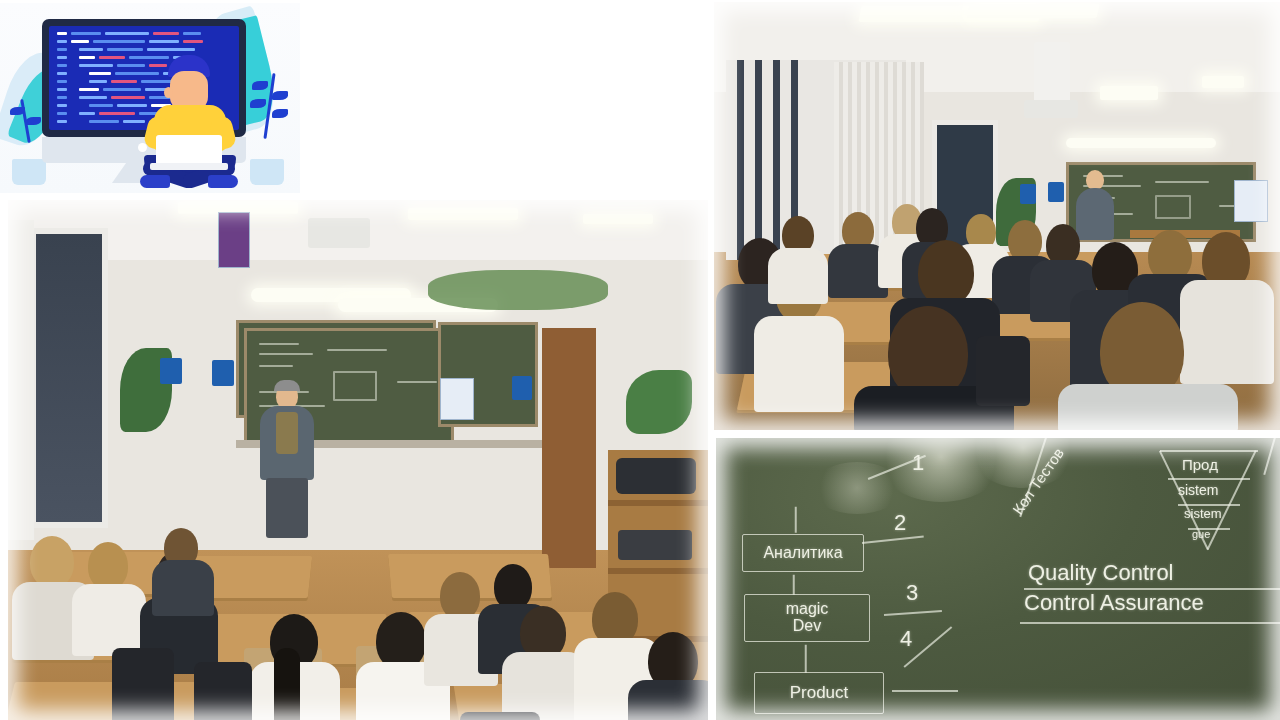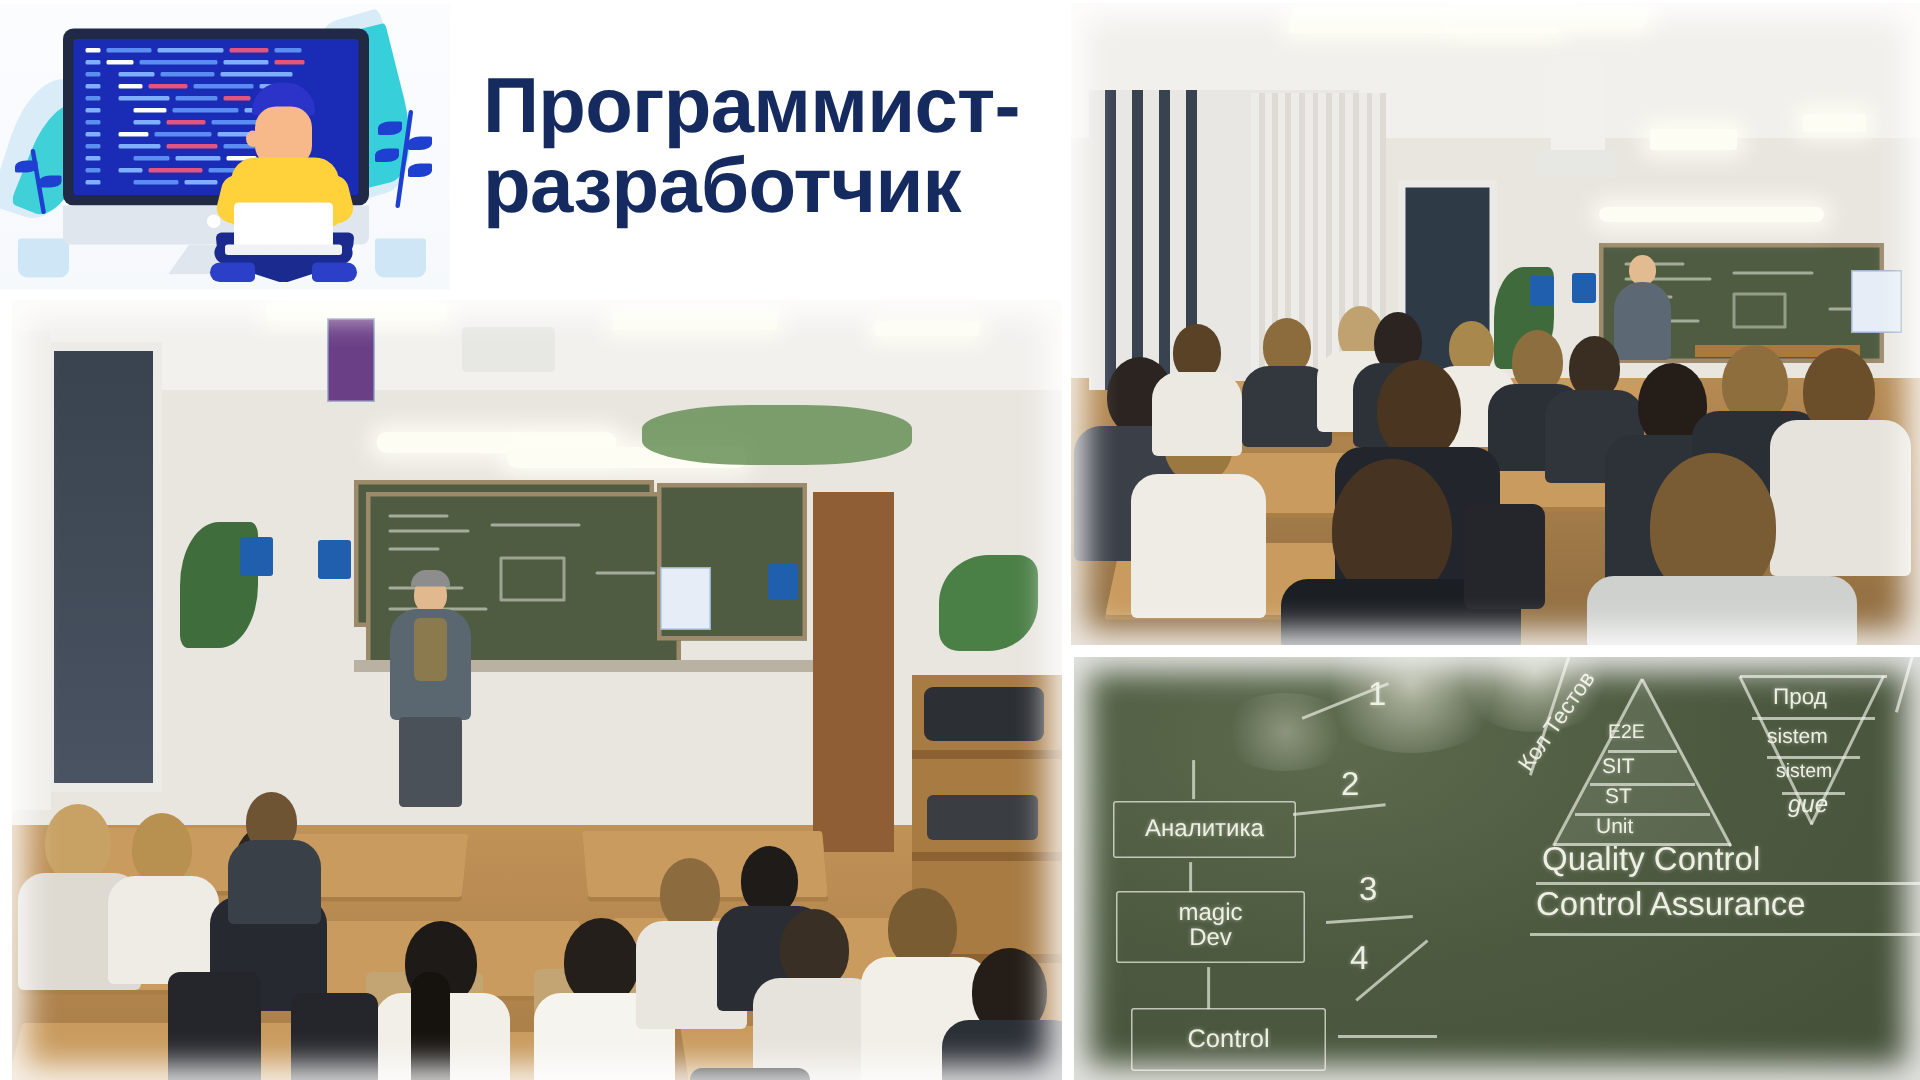--- a/index.html
+++ b/index.html
@@ -218,24 +218,20 @@
         <div class="dev-head"></div>
         <div class="dev-ear"></div>
         <div class="dev-body"></div>
         <div class="dev-arm-l"></div>
         <div class="dev-arm-r"></div>
         <div class="dev-laptop"></div>
         <div class="dev-laptop-base"></div>
       </div>
     </div>
 
-    <div class="header-title">
-      <span class="ln">Программист-</span>
-      <span class="ln">разработчик</span>
-    </div>
   </div>
 
   <div class="photo" id="photo-left">
     <div class="scene">
       <div class="ceiling" style="left:0;top:0;width:700px;height:120px;background:#f3f1ee;"></div>
       <div class="wall" style="left:0;top:60px;width:700px;height:330px;"></div>
       <div class="floor" style="left:0;top:350px;width:700px;height:170px;background:linear-gradient(180deg,#c09258,#a87c46);"></div>
 
       <div class="light" style="left:170px;top:2px;width:120px;height:12px;"></div>
       <div class="light" style="left:400px;top:8px;width:110px;height:12px;"></div>
@@ -412,21 +408,21 @@
     <div class="glow" style="left:252px;top:-30px;width:110px;height:80px;"></div>
     <div class="glow" style="left:96px;top:24px;width:90px;height:52px;opacity:.55;"></div>
 
     <div class="bx" id="bx-analytics" style="left:26px;top:96px;width:122px;height:38px;font-size:16px;">
       <span>Аналитика</span>
     </div>
     <div class="bx" id="bx-dev" style="left:28px;top:156px;width:126px;height:48px;font-size:16px;">
       <span>magic<br>Dev</span>
     </div>
     <div class="bx" id="bx-product" style="left:38px;top:234px;width:130px;height:42px;font-size:17px;">
-      <span>Control</span>
+      <span>Product</span>
     </div>
 
     <div class="chline" style="left:80px;top:68px;width:26px;transform:rotate(90deg);"></div>
     <div class="chline" style="left:78px;top:136px;width:20px;transform:rotate(90deg);"></div>
     <div class="chline" style="left:90px;top:206px;width:28px;transform:rotate(90deg);"></div>
 
 
     <div class="chline" style="left:176px;top:252px;width:66px;"></div>
 
     <div class="ch" id="n1" style="left:196px;top:12px;font-size:22px;">
@@ -444,59 +440,38 @@
     <div class="chline" style="left:152px;top:40px;width:62px;transform:rotate(-22deg);"></div>
     <div class="chline" style="left:146px;top:104px;width:62px;transform:rotate(-6deg);"></div>
     <div class="chline" style="left:168px;top:176px;width:58px;transform:rotate(-4deg);"></div>
     <div class="chline" style="left:188px;top:228px;width:62px;transform:rotate(-40deg);"></div>
 
     <div class="ch" id="axis-lbl" style="left:300px;top:66px;font-size:15px;transform:rotate(-55deg);transform-origin:0 50%;">
       <span>Кол Тестов</span>
     </div>
     <div class="chline" style="left:304px;top:78px;width:86px;transform:rotate(-72deg);"></div>
 
-    <div id="pyramid" style="position:absolute;left:320px;top:14px;width:118px;height:112px;">
-      <div style="position:absolute;left:0;top:0;width:0;height:0;border-left:59px solid transparent;border-right:59px solid transparent;border-bottom:112px solid rgba(238,240,228,0.10);"></div>
-      <div class="chline" style="left:59px;top:0;width:126px;transform:rotate(62deg);"></div>
-      <div class="chline" style="left:59px;top:0;width:126px;transform:rotate(118deg);"></div>
-      <div class="chline" style="left:0;top:110px;width:118px;"></div>
-      <div class="chline" style="left:36px;top:48px;width:46px;"></div>
-      <div class="chline" style="left:24px;top:70px;width:70px;"></div>
-      <div class="chline" style="left:14px;top:90px;width:90px;"></div>
-      <div class="ch" style="left:36px;top:28px;font-size:13px;">
-        <span>E2E</span>
-      </div>
-      <div class="ch" style="left:32px;top:50px;font-size:14px;">
-        <span>SIT</span>
-      </div>
-      <div class="ch" style="left:34px;top:70px;font-size:14px;">
-        <span>ST</span>
-      </div>
-      <div class="ch" style="left:28px;top:90px;font-size:14px;">
-        <span>Unit</span>
-      </div>
-    </div>
 
     <div id="inv-pyramid" style="position:absolute;left:444px;top:10px;width:100px;height:110px;">
       <div class="chline" style="left:0;top:2px;width:110px;transform:rotate(64deg);"></div>
       <div class="chline" style="left:96px;top:2px;width:110px;transform:rotate(116deg);"></div>
       <div class="chline" style="left:0;top:2px;width:98px;"></div>
       <div class="chline" style="left:8px;top:30px;width:82px;"></div>
       <div class="chline" style="left:18px;top:56px;width:62px;"></div>
       <div class="chline" style="left:28px;top:80px;width:42px;"></div>
       <div class="ch" style="left:22px;top:8px;font-size:15px;">
         <span>Прод</span>
       </div>
       <div class="ch" style="left:18px;top:34px;font-size:14px;">
         <span>sistem</span>
       </div>
       <div class="ch" style="left:24px;top:58px;font-size:13px;">
         <span>sistem</span>
       </div>
-      <div class="ch" style="left:32px;top:80px;font-size:16px;font-style:italic;">
+      <div class="ch" style="left:32px;top:80px;font-size:11px;">
         <span>gue</span>
       </div>
     </div>
     <div class="chline" style="left:548px;top:36px;width:80px;transform:rotate(-74deg);"></div>
 
     <div class="ch" id="qc-line" style="left:312px;top:122px;font-size:22px;">
       <span>Quality Control</span>
     </div>
     <div class="chline" style="left:308px;top:150px;width:256px;"></div>
     <div class="ch" id="qa-line" style="left:308px;top:152px;font-size:22px;">

